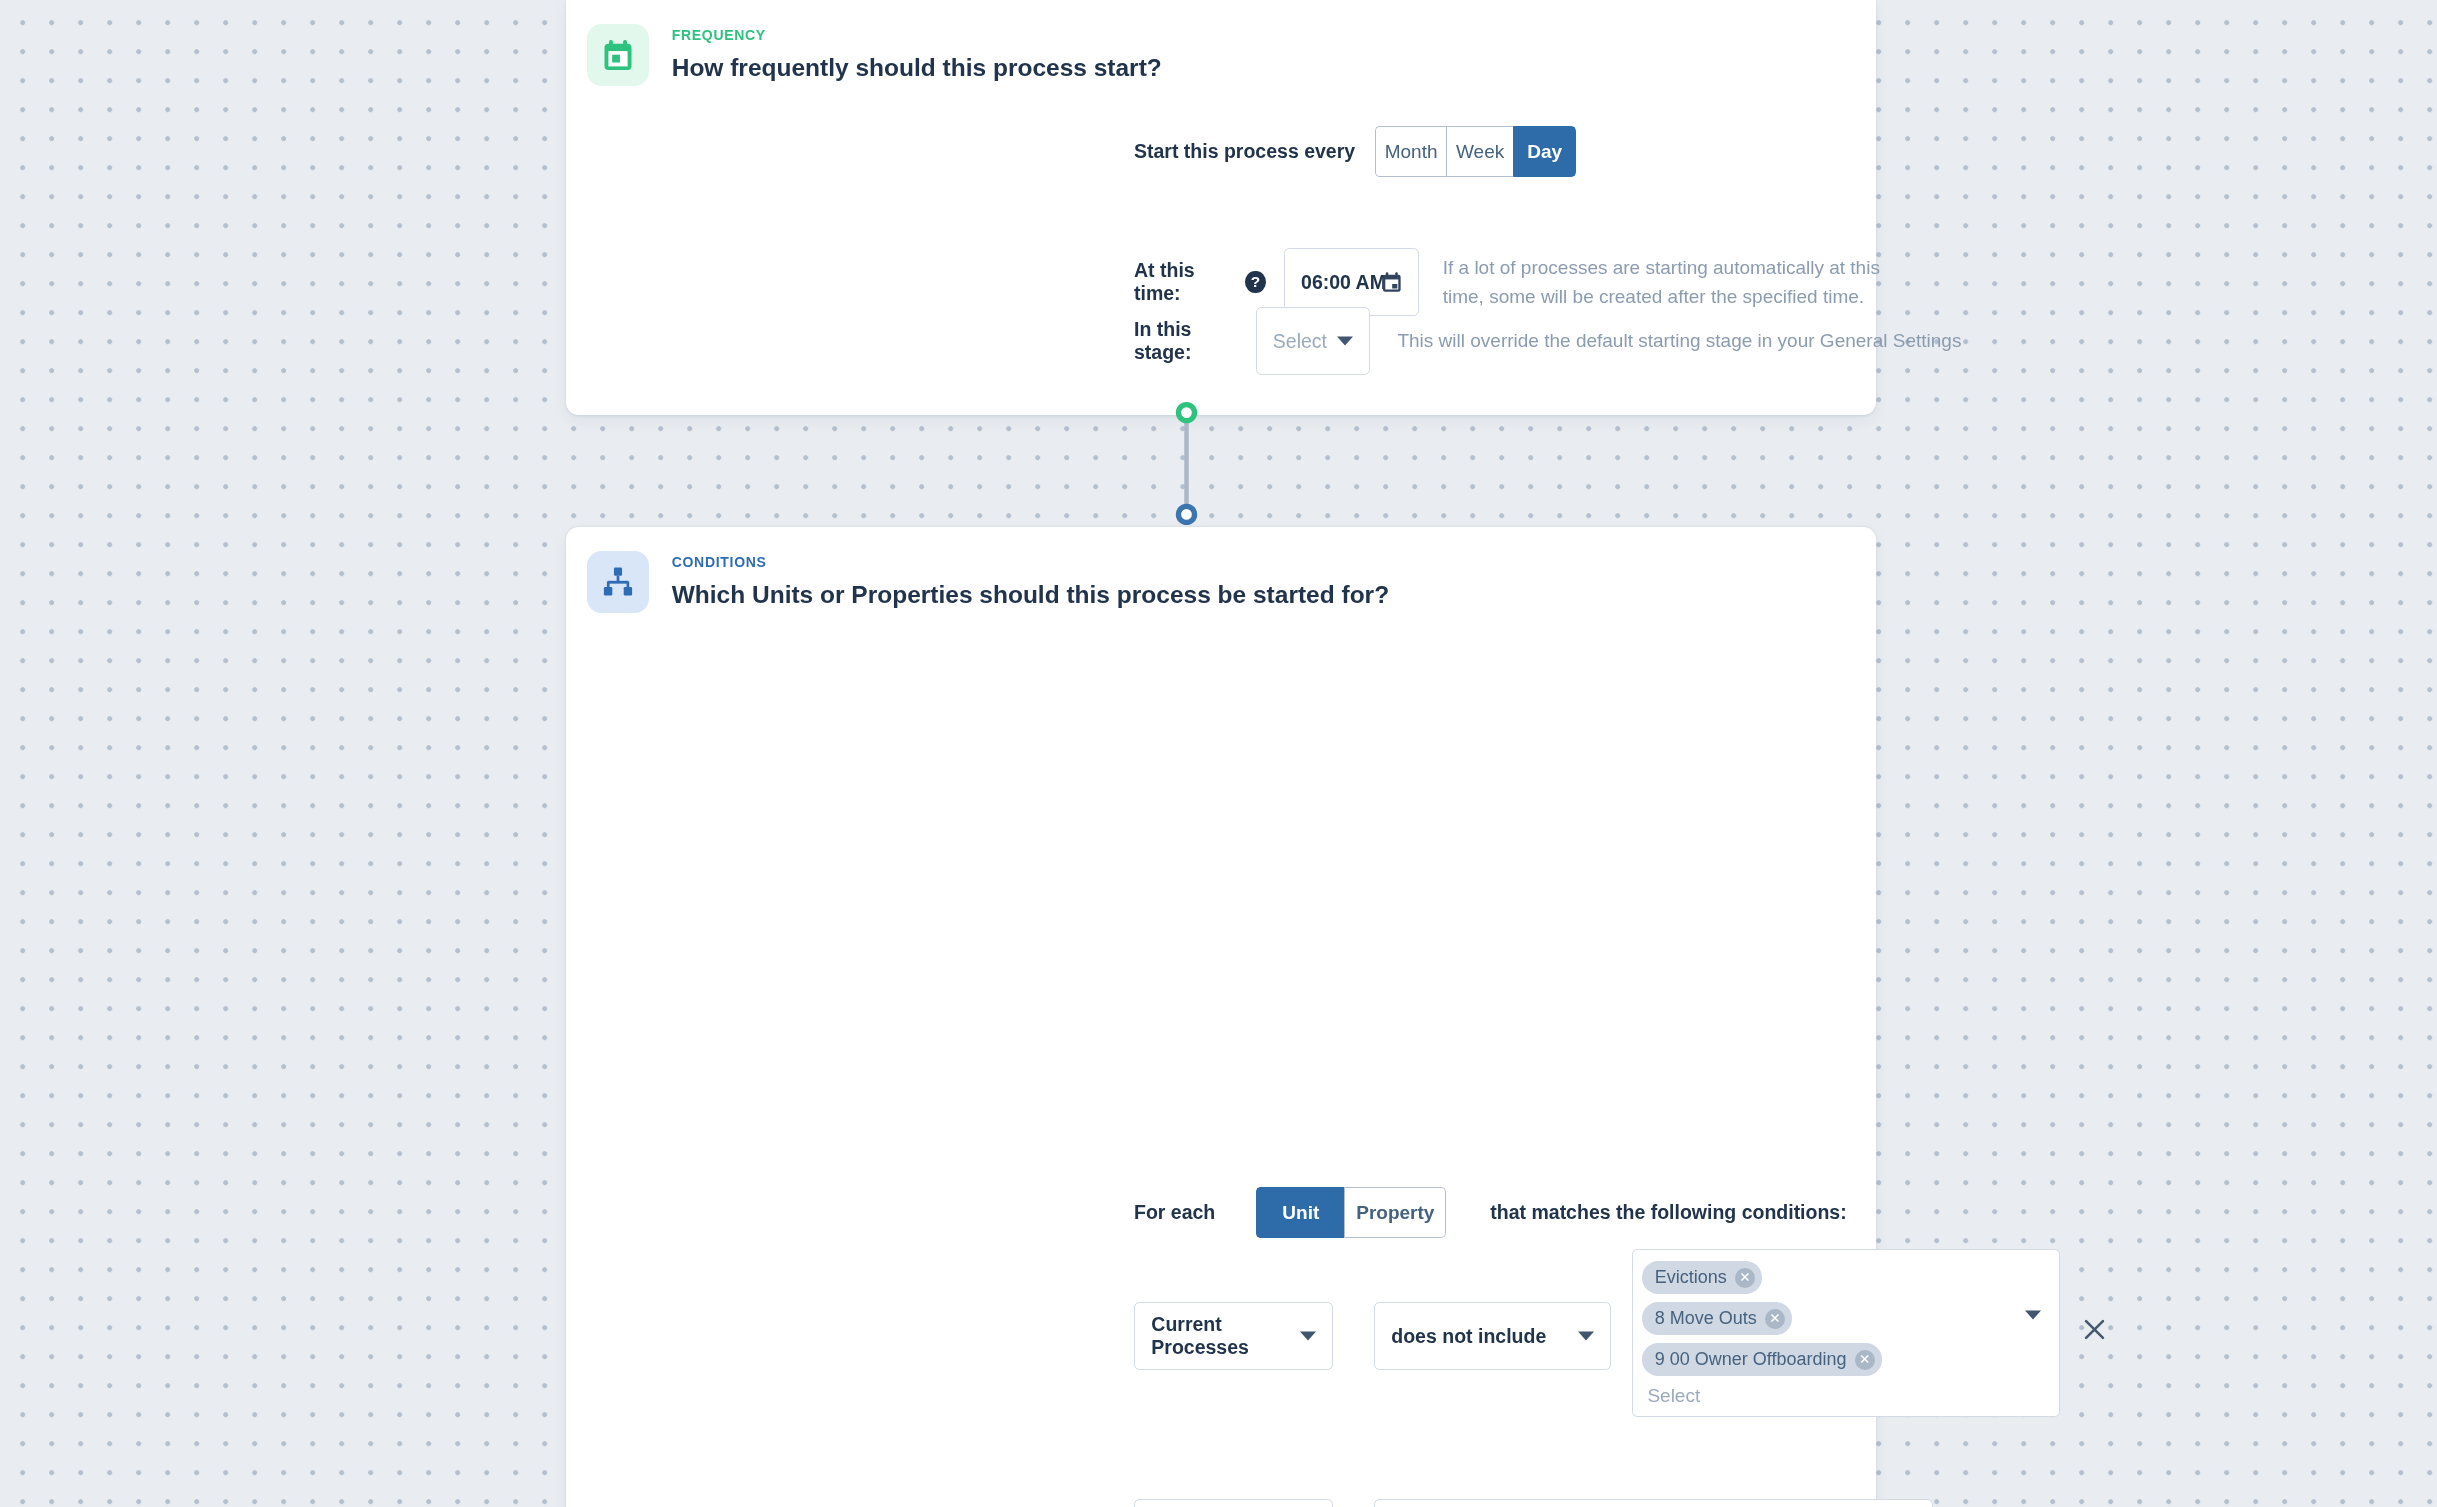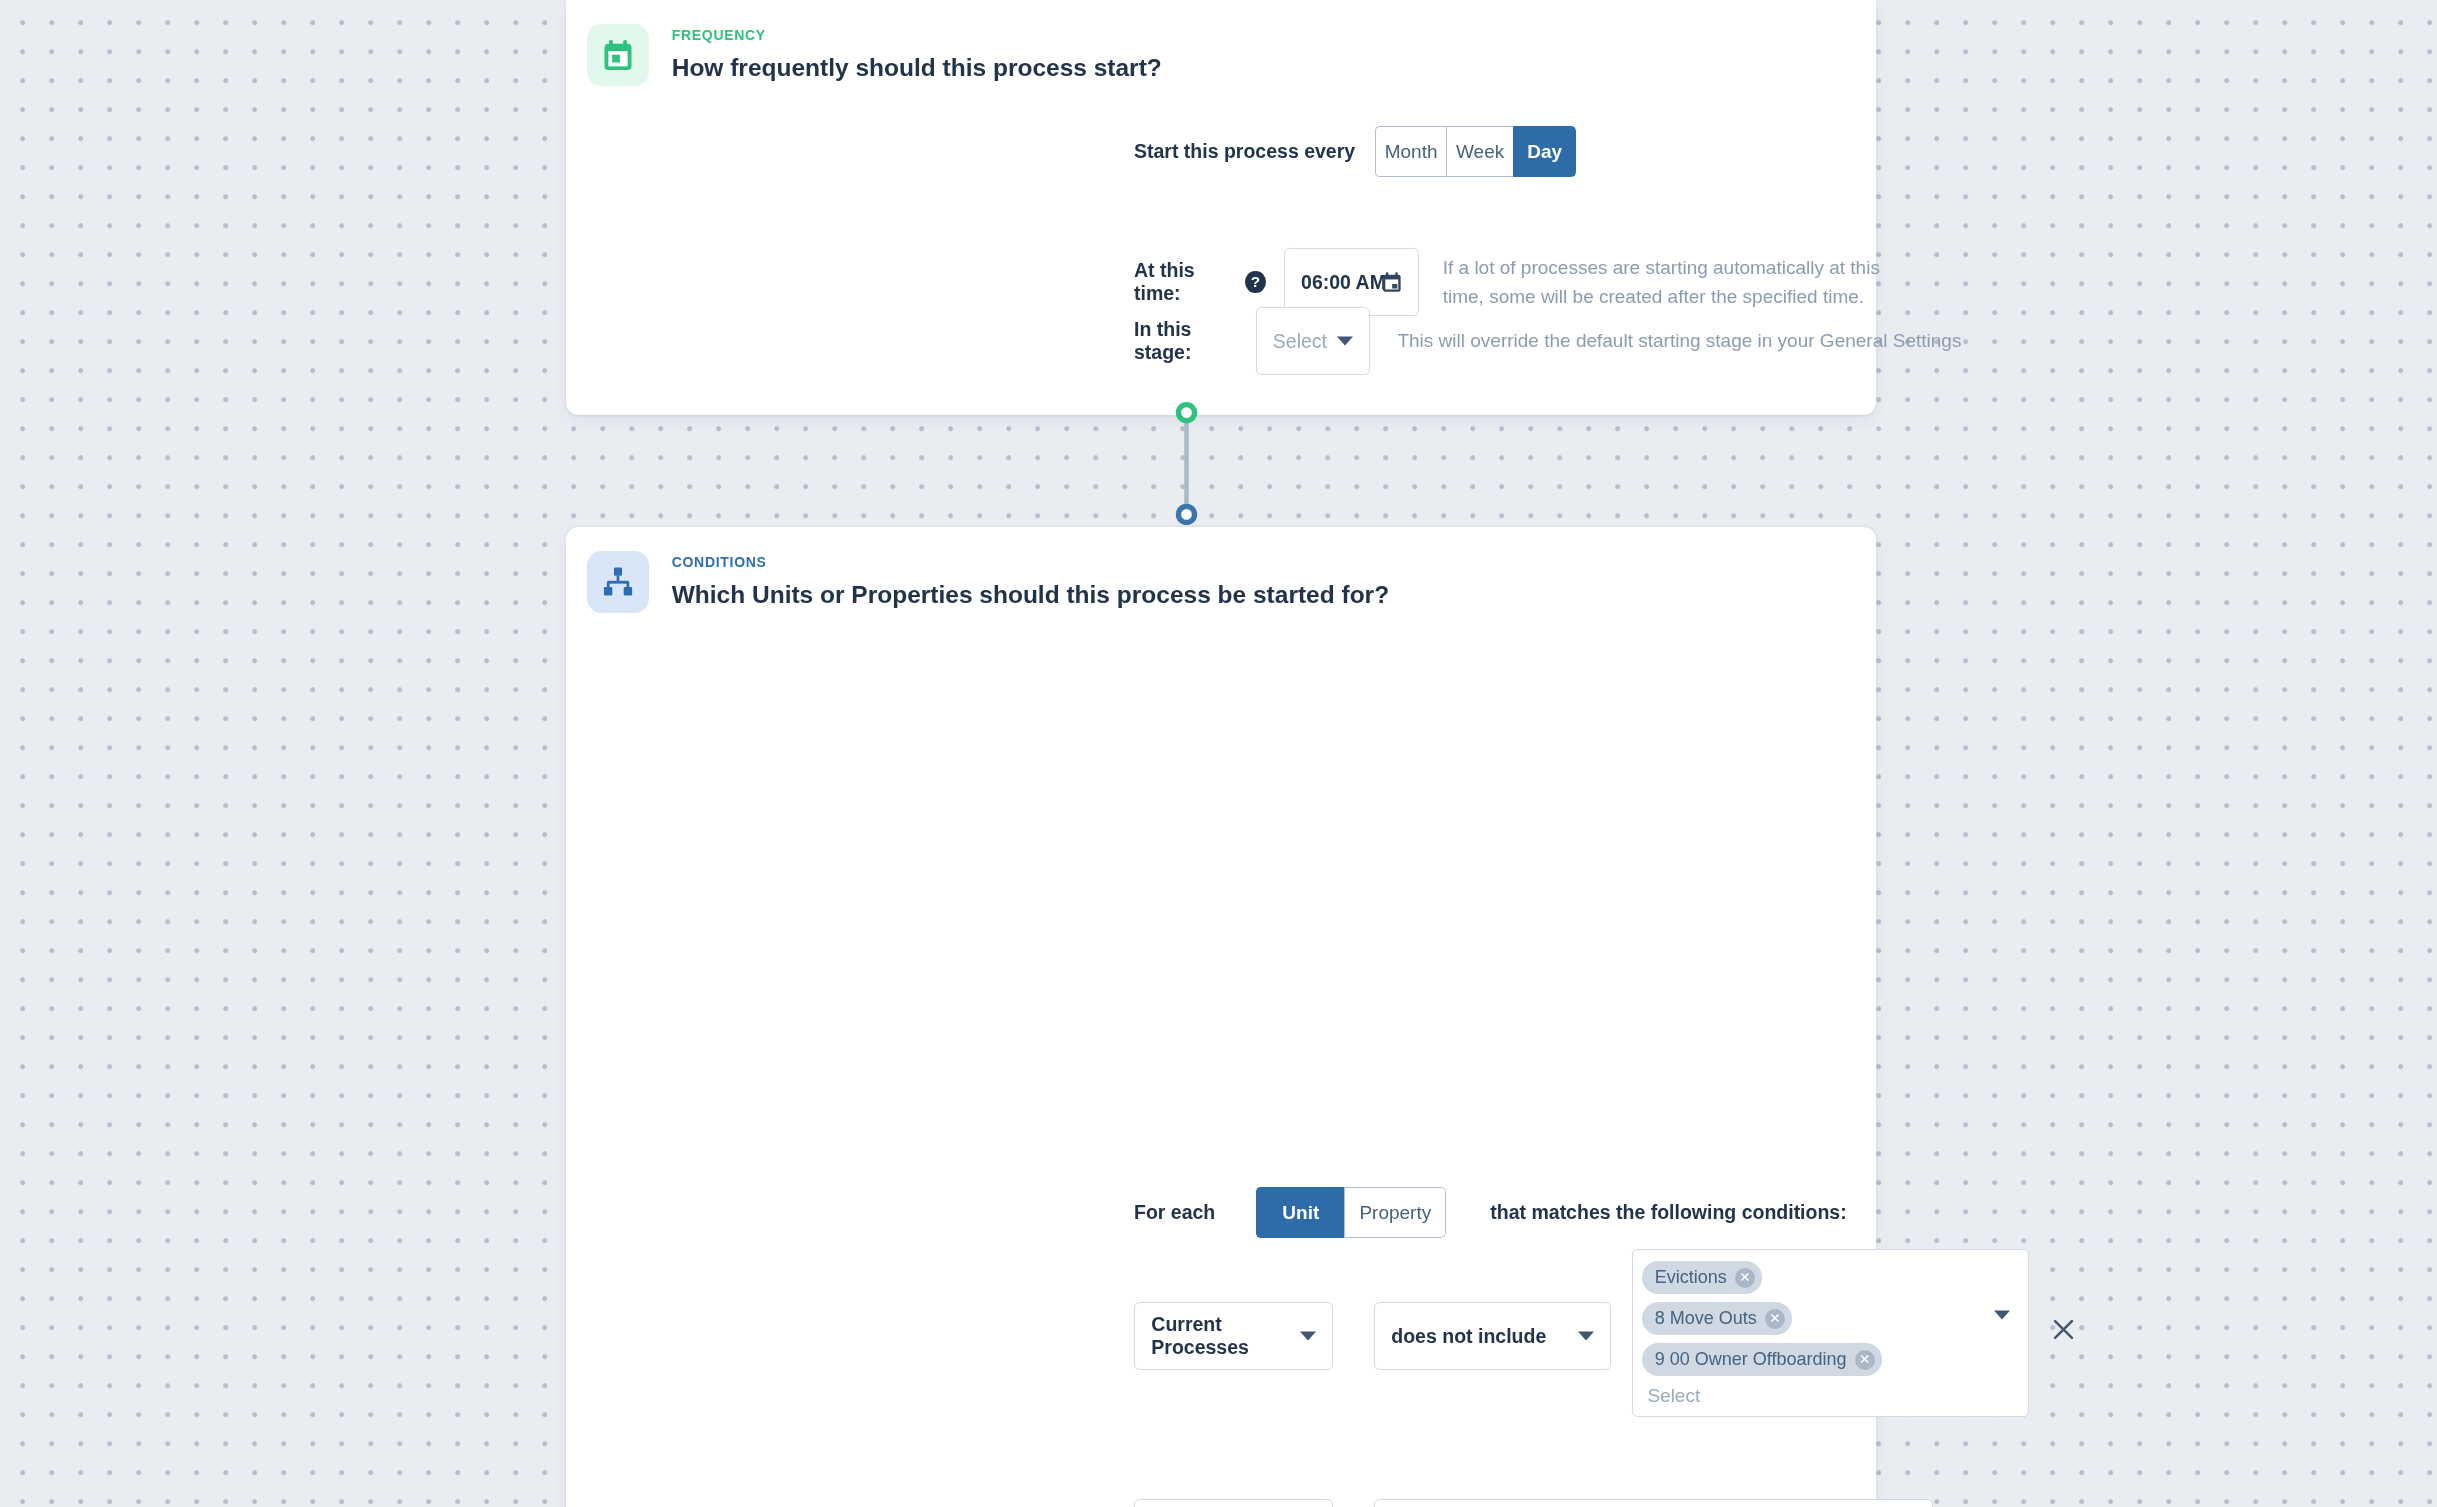--- a/index.html
+++ b/index.html
@@ -56,21 +56,21 @@
   .muted { font-size: 19px; color: #8b9bb0; font-weight: 400; line-height: 1.55; }
 
   
   .seg { display: inline-flex; border-radius: 4.5px; overflow: hidden; }
   .seg-btn {
     font-size: 19px; color: #46627f; background: #ffffff;
     border: 0.9px solid #b3becc; border-right: none;
     display: flex; align-items: center; justify-content: center;
     height: 51px; padding: 0 20px; cursor: pointer; white-space: nowrap;
   }
-  .seg-btn:last-child { border-right: 0.9px solid #b3becc; }
+  .seg-btn:last-child { border-right: 0.9px solid #b3becc; font-weight: bold; }
   .seg-btn.active {
     background: #2d6ca8; color: #ffffff; border-color: #2d6ca8; font-weight: 700;
   }
   .seg-btn:first-child { border-top-left-radius: 4.5px; border-bottom-left-radius: 4.5px; }
   .seg-btn:last-child  { border-top-right-radius: 4.5px; border-bottom-right-radius: 4.5px; }
 
   
   .field {
     background: #ffffff; border: 0.9px solid #d3dae3; border-radius: 5.4px;
     height: 68px; display: flex; align-items: center;
@@ -102,21 +102,21 @@
   #cond-foreach-row { left: 568px; top: 660px; gap: 24px; }
 
   .cond-row { position: absolute; left: 568px; display: flex; align-items: flex-start; }
   .x-btn {
     width: 45px; height: 45px; display: flex; align-items: center; justify-content: center;
     cursor: pointer; flex: 0 0 45px;
   }
 
   .tagbox {
     background: #ffffff; border: 0.9px solid #d3dae3; border-radius: 5.4px;
-    width: 397px; min-height: 125px; padding: 11px 36px 9px 9px;
+    width: 428px; min-height: 125px; padding: 11px 36px 9px 9px;
     position: relative; cursor: pointer;
   }
   .tag {
     display: inline-flex; align-items: center; background: #cfd8e3;
     border-radius: 16.3px; height: 33px; padding: 0 7.2px 0 12.7px;
     font-size: 18px; color: #46627f; margin-bottom: 8.2px; max-width: 100%;
   }
   .tag-x {
     width: 20px; height: 20px; border-radius: 50%; background: #aab7c6;
     color: #ffffff; font-size: 13.6px; line-height: 1;

